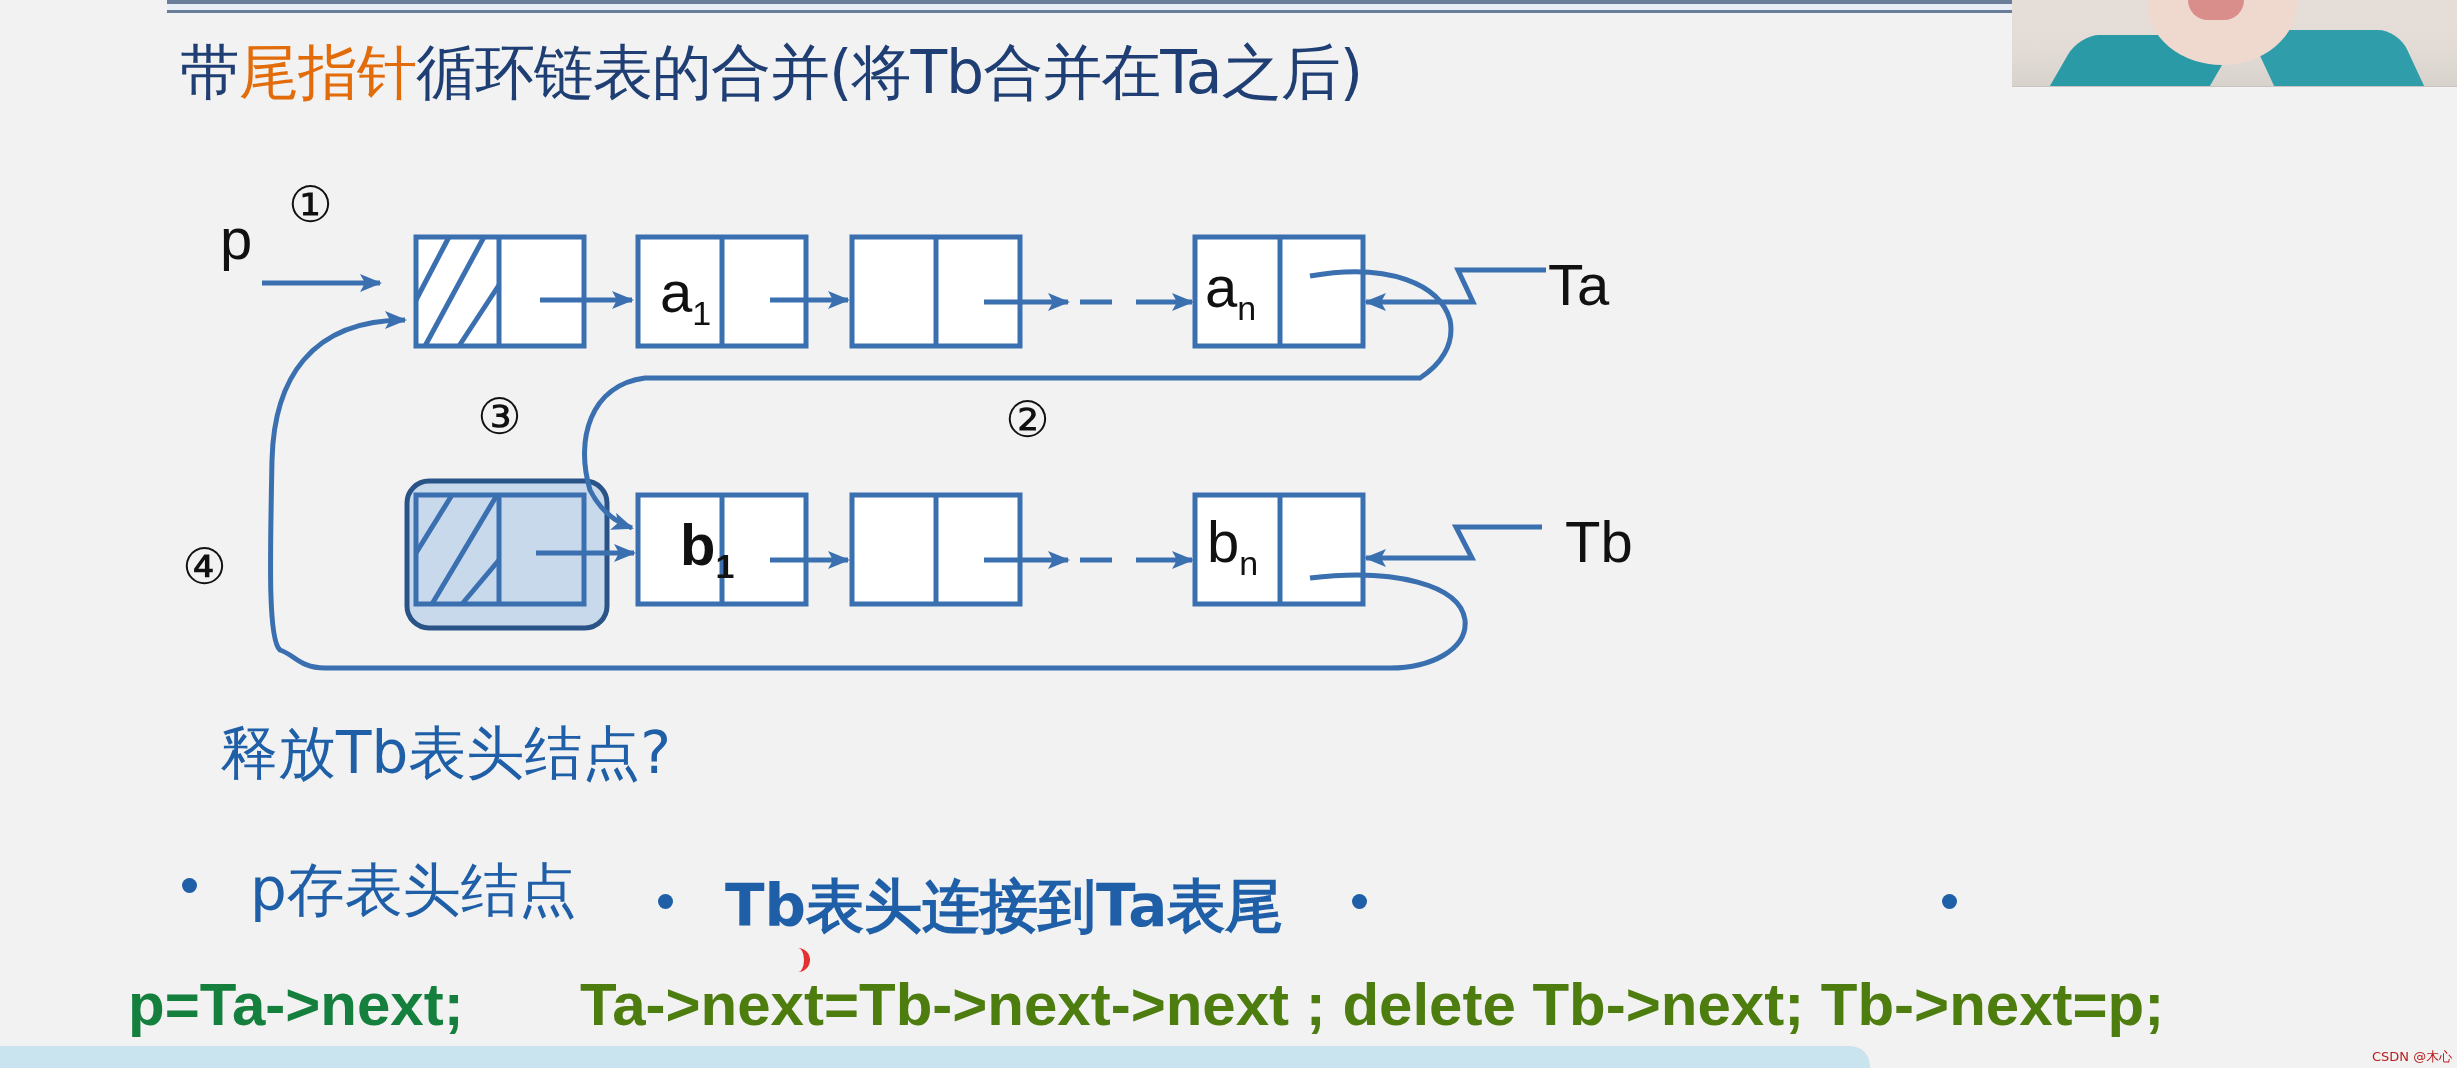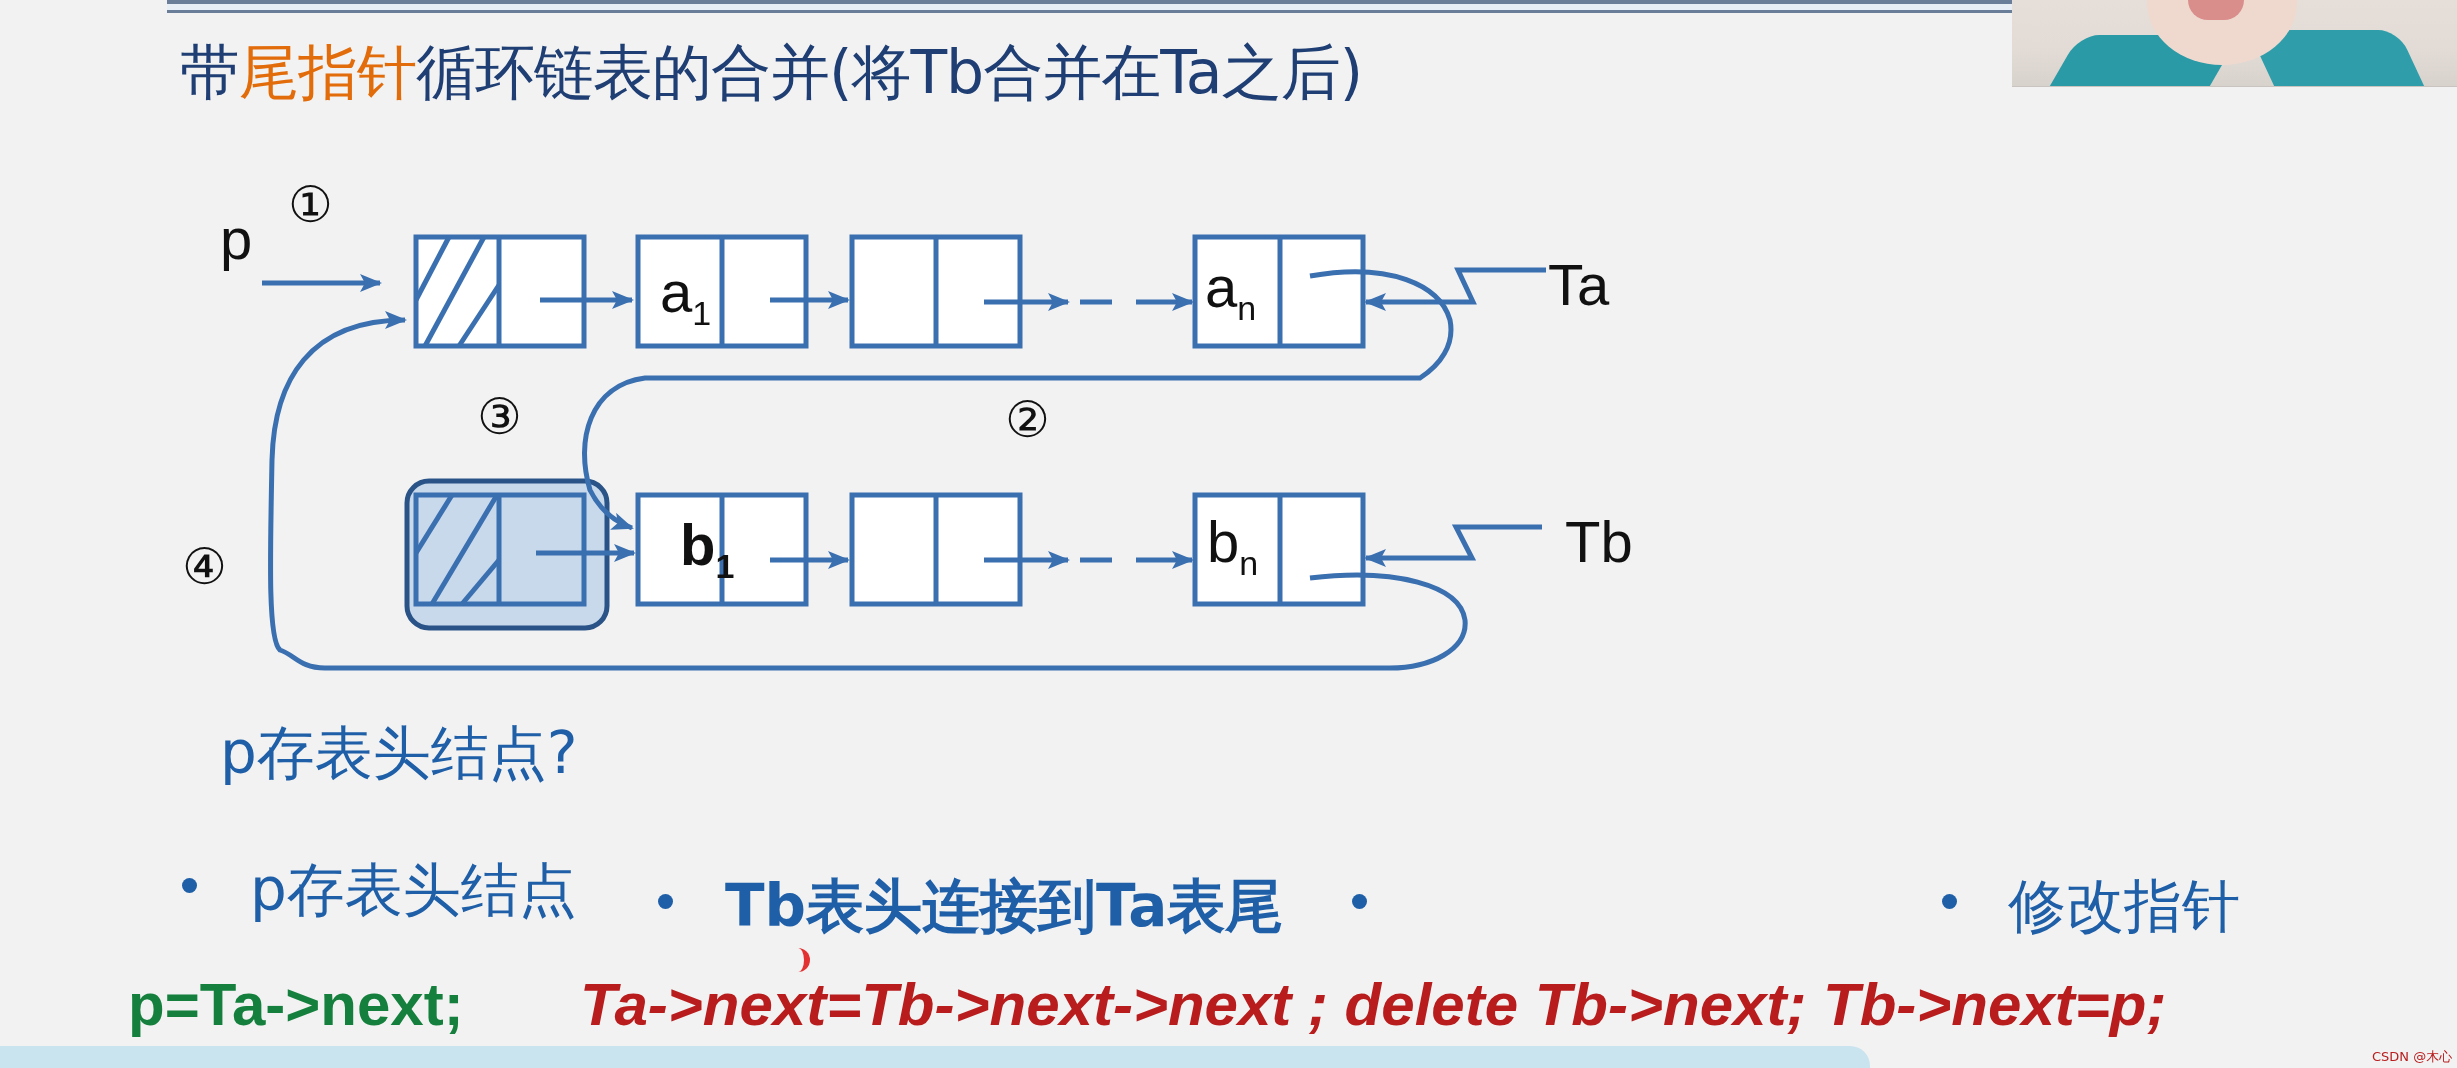--- a/index.html
+++ b/index.html
@@ -34,21 +34,21 @@
   .circ { position:absolute; font-size:50px; color:#111; line-height:1; }
 
   .question { position:absolute; left:220px; top:715px; font-size:58px; color:#1f5fa8; white-space:nowrap; }
 
   .bullets { position:absolute; left:0; top:850px; width:2457px; height:90px; }
   .bullet-item { position:absolute; font-size:58px; color:#1f5fa8; white-space:nowrap; line-height:80px; }
   .dot { position:absolute; width:15px; height:15px; border-radius:50%; background:#1f5fa8; }
 
   .code-row { position:absolute; top:965px; font-size:60px; font-weight:bold; white-space:nowrap; line-height:80px; font-family:"Liberation Sans","DejaVu Sans",sans-serif; }
   .code-red { color:#15803d; }
-  .code-black { color:#b91c1c;font-style:italic; }
+  .code-black { color:#4d7c0f; }
 
   .bottom-band {
     position:absolute; left:0; top:1046px; width:1870px; height:22px; background:#c9e3ef;
     border-top-right-radius:20px;
   }
   .red-mark { position:absolute; left:790px; top:948px; width:14px; height:24px; border-right:6px solid #e00000; border-radius:0 12px 12px 0; opacity:0.8; }
   .watermark { position:absolute; left:2372px; top:1048px; font-size:13px; color:#b91c1c; white-space:nowrap; }
 </style>
 </head>
 <body>
@@ -155,30 +155,29 @@
 <div class="lbl" style="left:1548px;top:256px;">Ta</div>
 <div class="lbl" style="left:680px;top:516px;font-weight:bold;"><span>b</span><sub style="font-size:34px;">1</sub></div>
 <div class="lbl" style="left:1207px;top:513px;"><span>b</span><sub style="font-size:34px;">n</sub></div>
 <div class="lbl" style="left:1565px;top:513px;">Tb</div>
 
 <div class="circ" style="left:288px;top:180px;">①</div>
 <div class="circ" style="left:1005px;top:395px;">②</div>
 <div class="circ" style="left:477px;top:392px;">③</div>
 <div class="circ" style="left:182px;top:542px;">④</div>
 
-<div class="question">p存表头结点?</div>
+<div class="question">释放Tb表头结点?</div>
 
 <div class="bullets">
   <div class="dot" style="left:182px;top:28px;"></div>
   <div class="bullet-item" style="left:250px;top:0;">p存表头结点</div>
   <div class="dot" style="left:658px;top:44px;"></div>
   <div class="bullet-item" style="left:725px;top:16px;font-weight:bold;">Tb表头连接到Ta表尾</div>
   <div class="dot" style="left:1352px;top:44px;"></div>
   <div class="dot" style="left:1942px;top:44px;"></div>
-  <div class="bullet-item" style="left:2008px;top:16px;">修改指针</div>
 </div>
 
 <div class="red-mark"></div>
 
 <div class="code-row code-red" style="left:128px;">p=Ta-&gt;next;</div>
 <div class="code-row code-black" style="left:580px;">Ta-&gt;next=Tb-&gt;next-&gt;next ; delete Tb-&gt;next; Tb-&gt;next=p;</div>
 
 <div class="bottom-band"></div>
 <div class="watermark">CSDN @木心</div>
 

